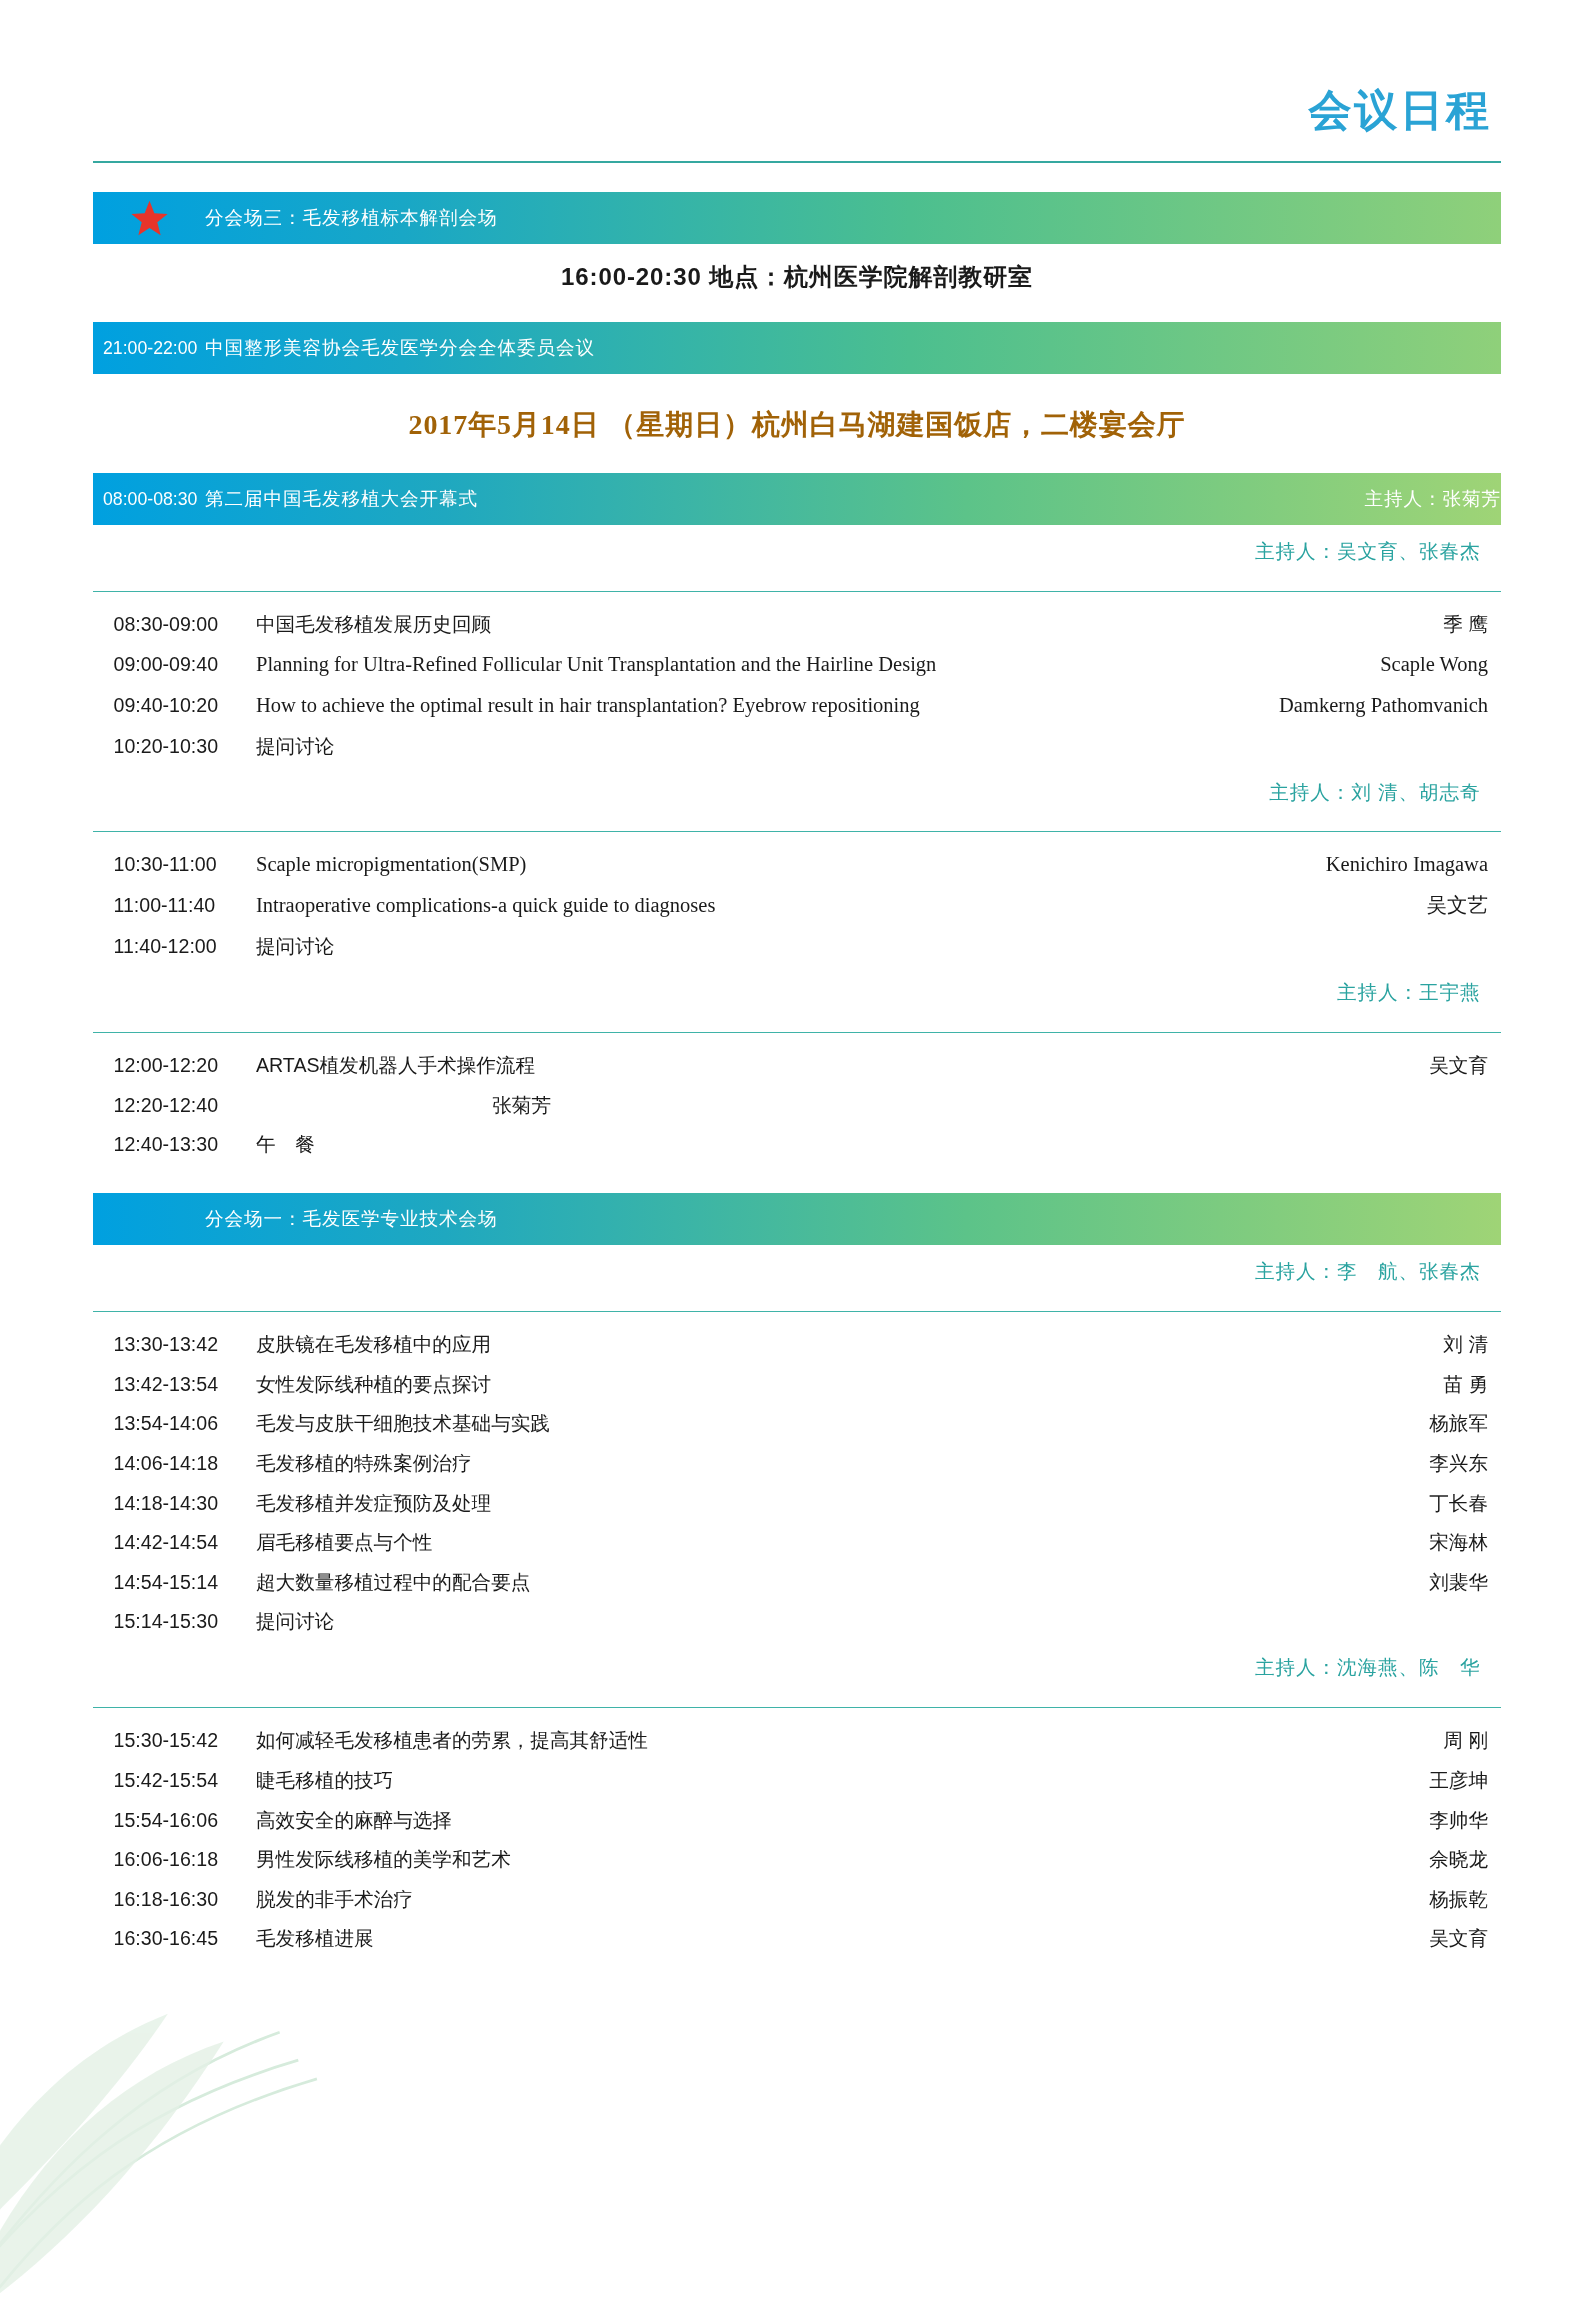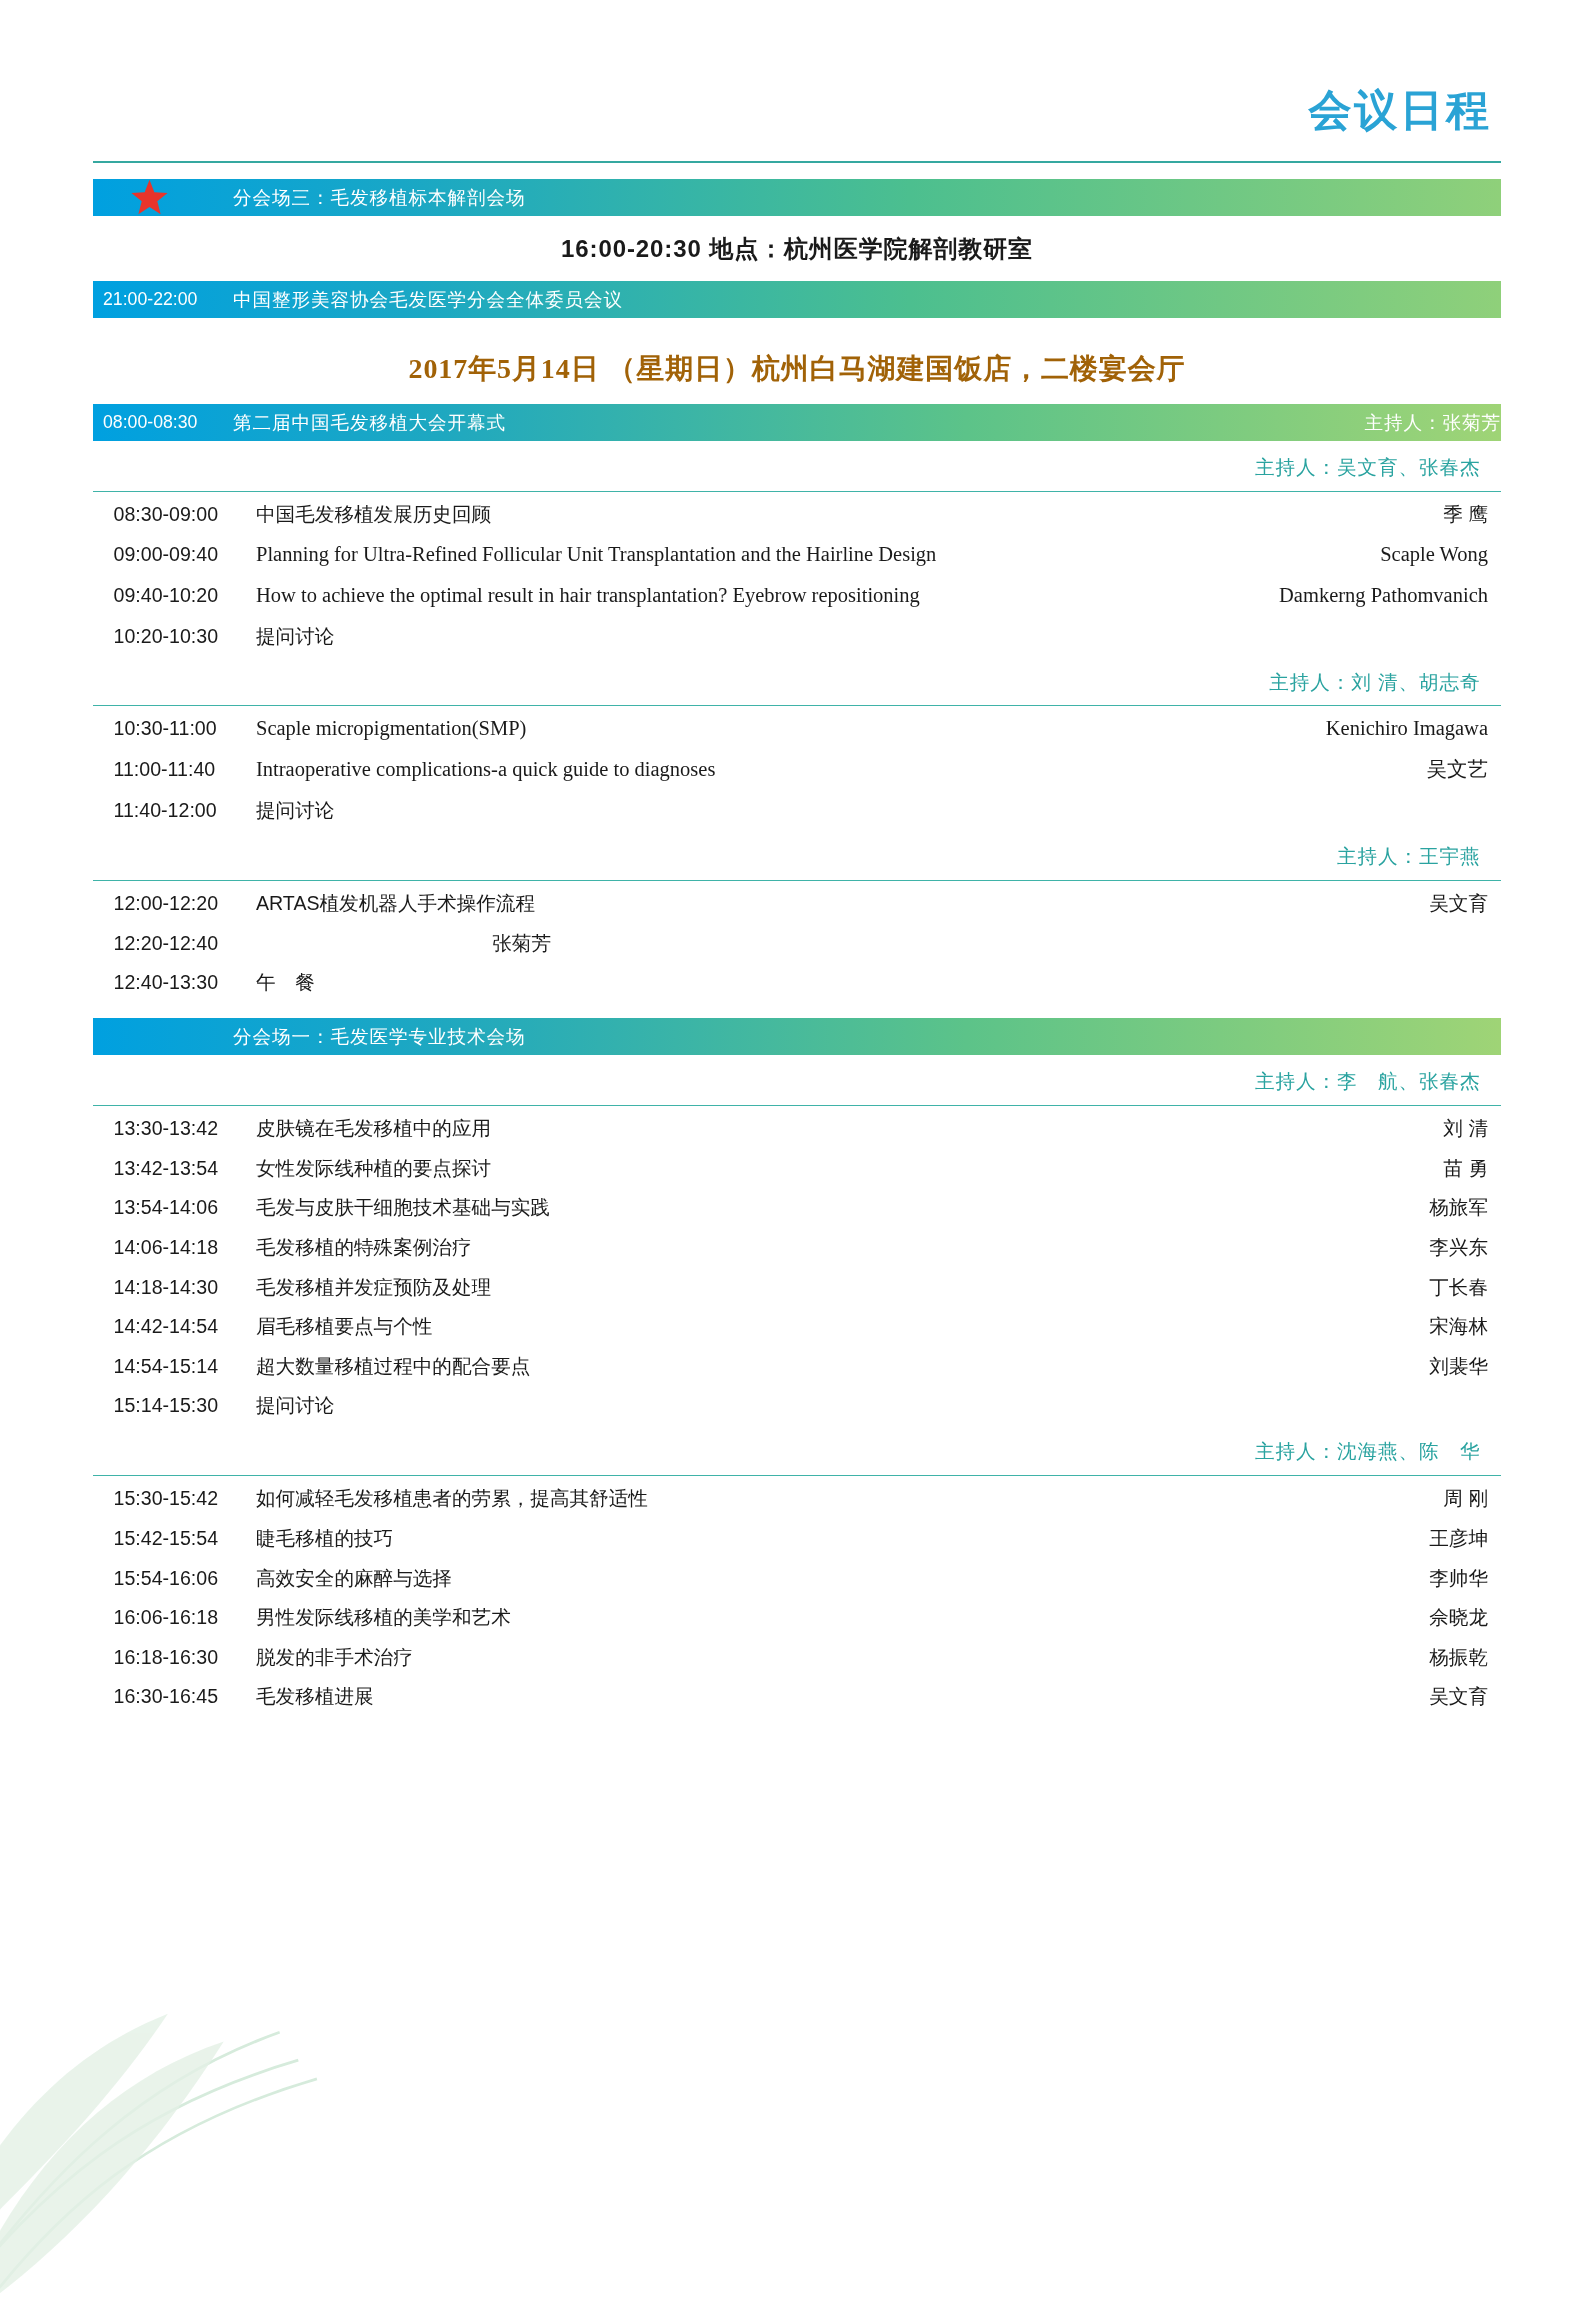--- a/index.html
+++ b/index.html
@@ -51,28 +51,27 @@
   }
   .title-rule {
     margin-top: 20.5px;
     height: 2.8px;
     background: #35a8a0;
     width: 100%;
   }
 
   
   .bar {
-    height: 37px;
+    height: 52px;
     display: flex;
     align-items: center;
-    margin-top: 16px;
+    margin-top: 29px;
     color: #ffffff;
     font-size: 18.6px;
     background: linear-gradient(to right, #00a0e0 0%, #19a7c6 22%, #4cbf8f 58%, #8fd07a 100%);
-    gap: 28px;
   }
   .bar.session-bar {
     background: linear-gradient(to right, #00a0e0 0%, #1fa8c0 25%, #5cc389 62%, #9fd476 100%);
   }
   .bar .bar-star {
     width: 112px;
     display: flex;
     align-items: center;
     justify-content: center;
   }
@@ -121,21 +120,22 @@
     text-align: right;
     color: #2aa3a0;
     font-size: 19.6px;
     padding: 13px 20.5px 9.3px 0;
     letter-spacing: 0.9px;
   }
 
   
   .group {
     border-top: 1.9px solid #3fb3a8;
-    padding-top: 3px;
+    padding-top: 13px;
+    margin-top: 16px;
   }
   .row {
     display: flex;
     align-items: flex-start;
     padding: 5.6px 0 5.6px 0;
     font-size: 19.6px;
     line-height: 1.45;
   }
   .row .time {
     width: 163px;

